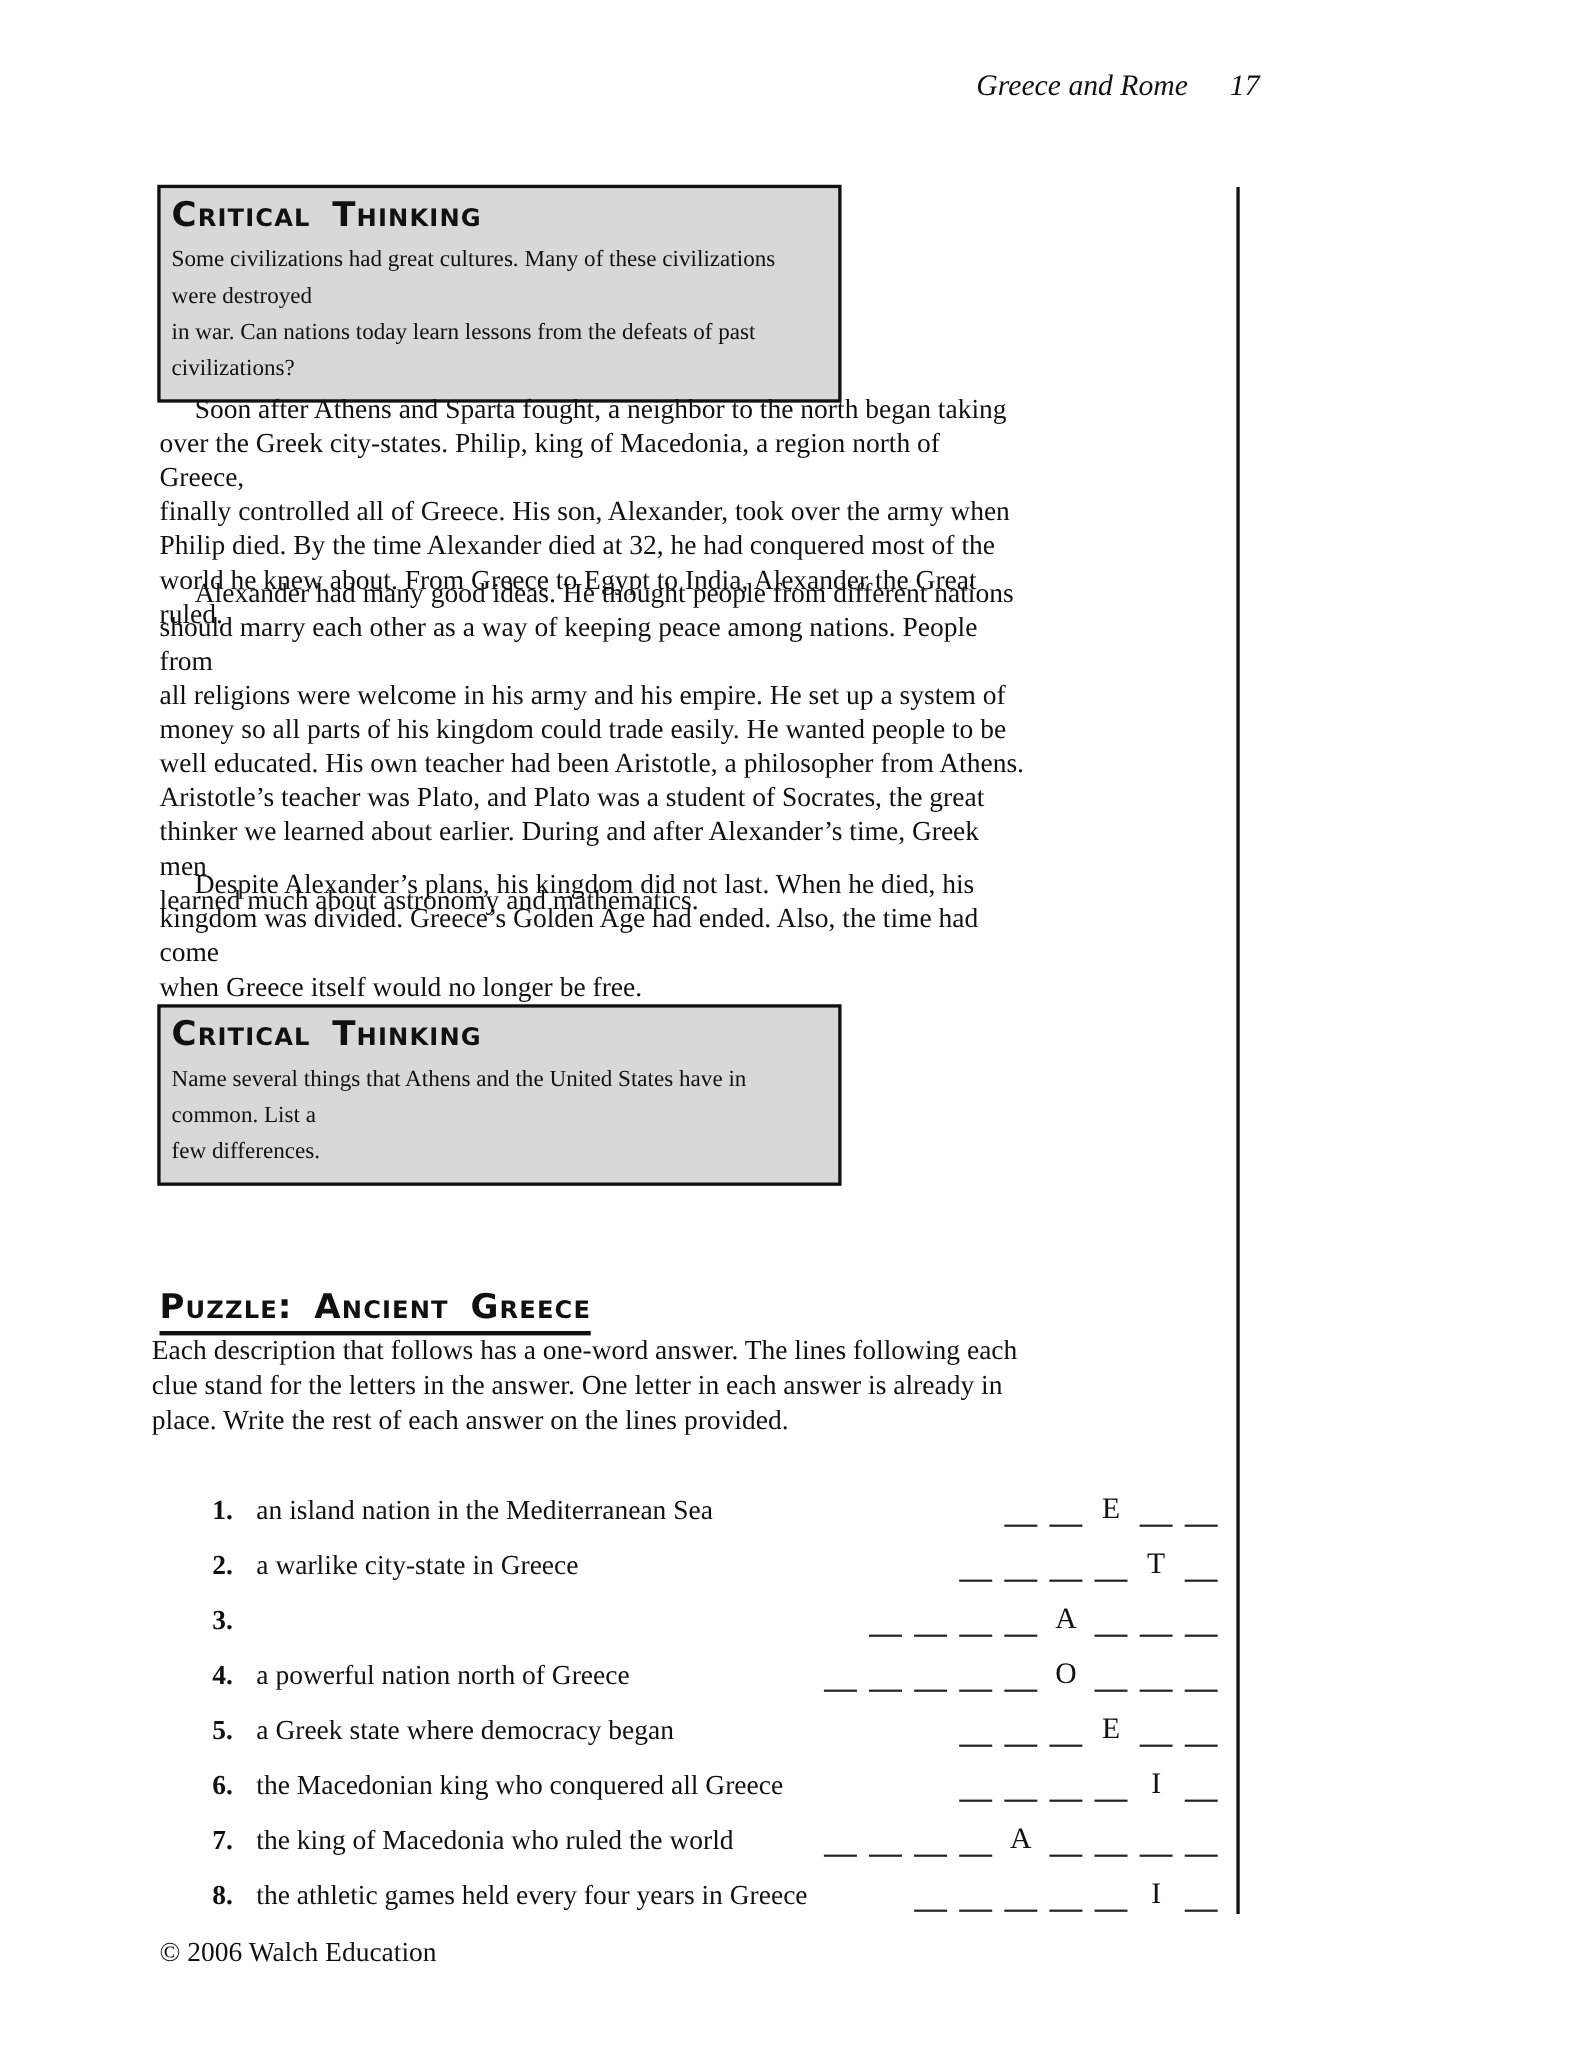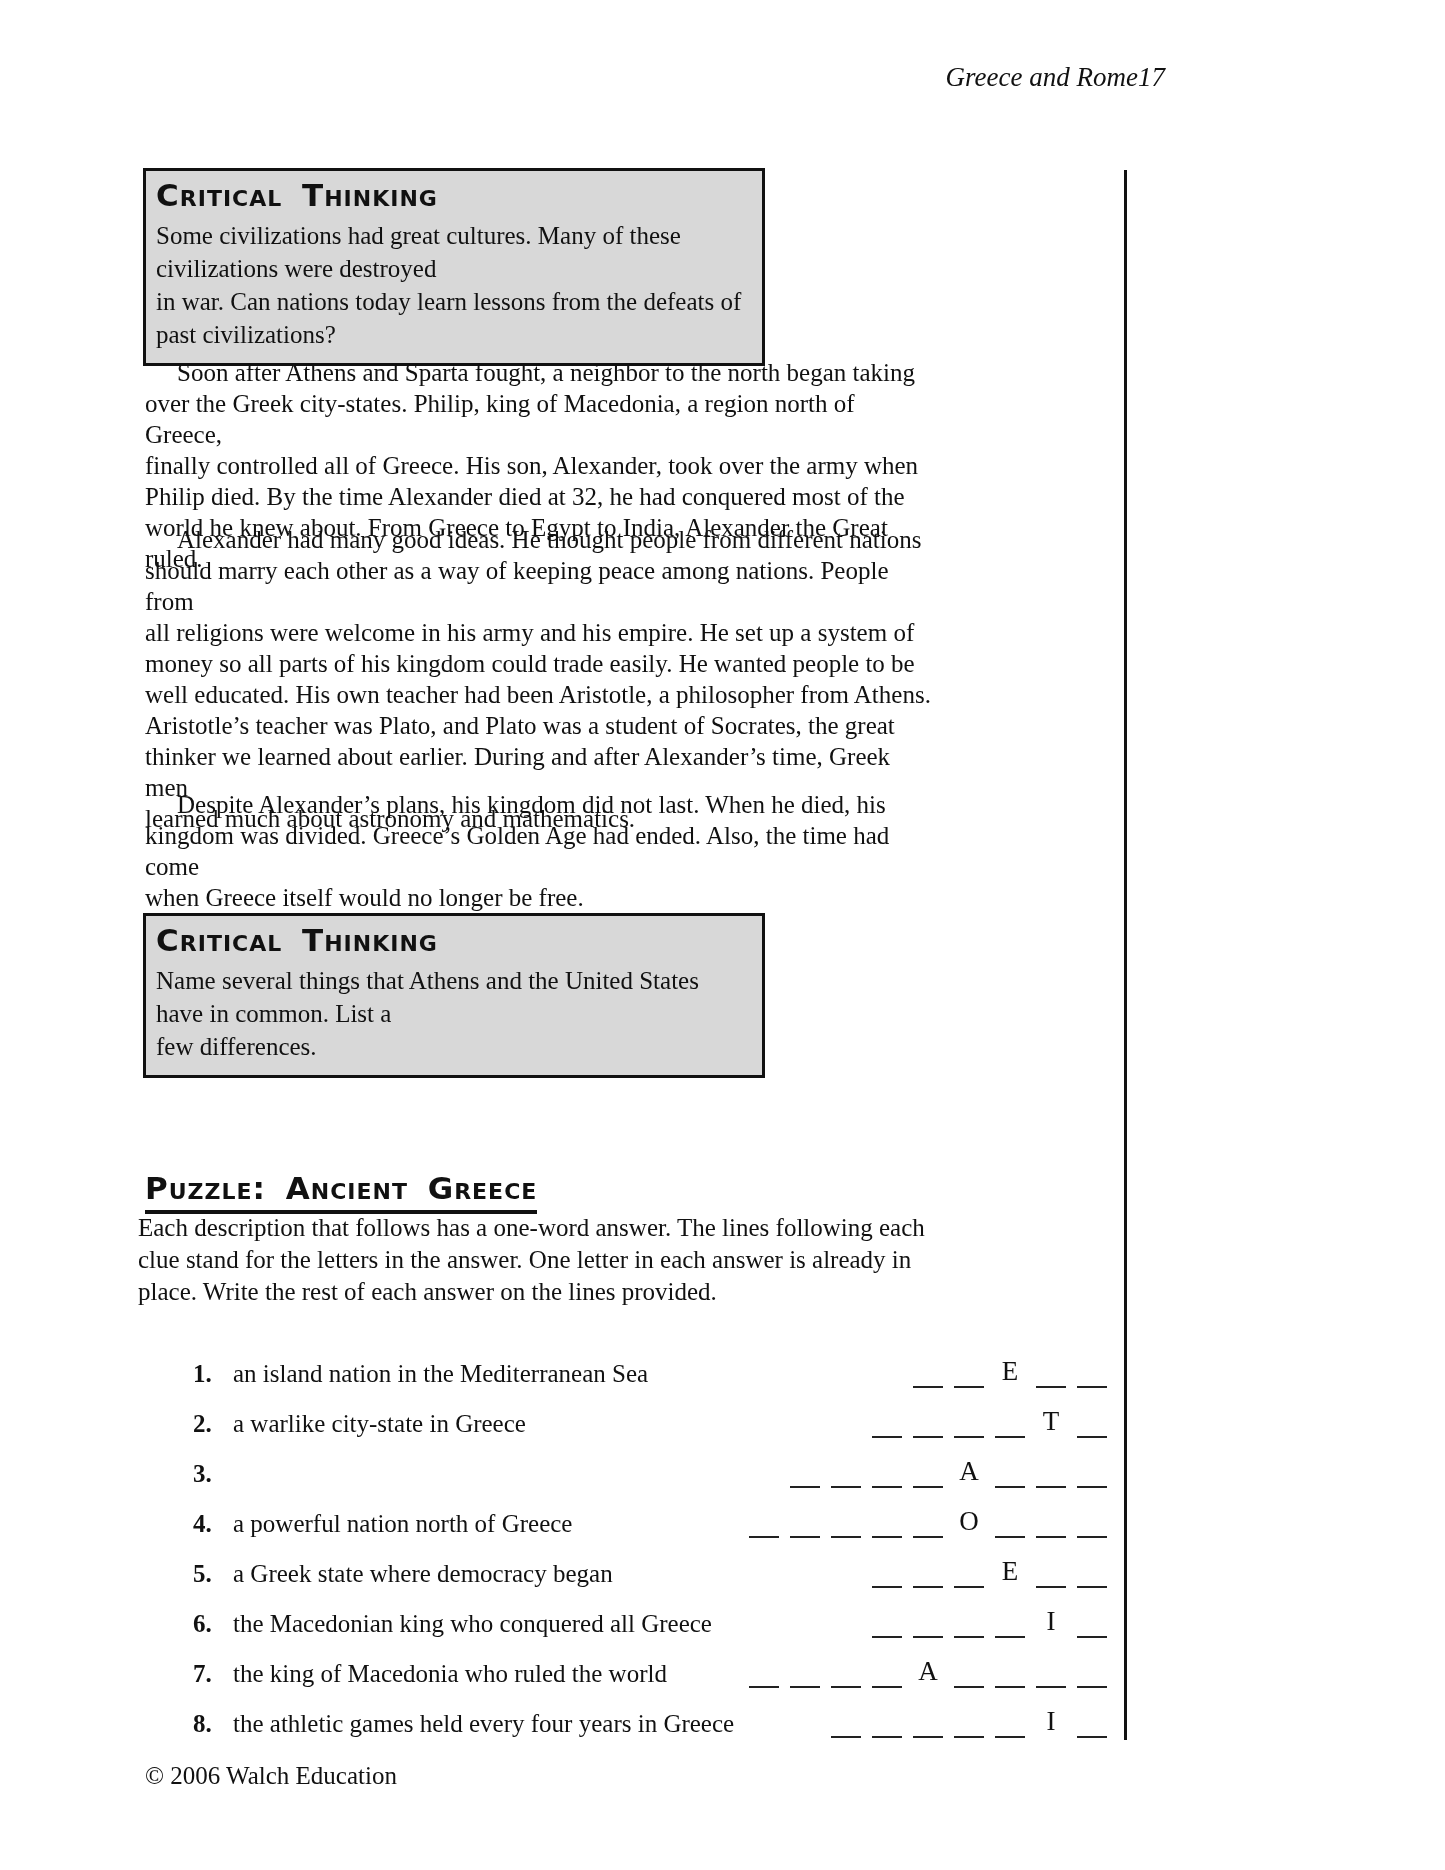--- a/index.html
+++ b/index.html
@@ -11,25 +11,26 @@
     background: #ffffff;
     font-family: "Liberation Serif", serif;
     color: #111111;
     overflow: hidden;
   }
 
   
   .header {
     position: absolute;
     top: 62px;
-    left: 720px;
+    left: 700px;
     width: 445px;
     display: flex;
     justify-content: flex-end;
     align-items: baseline;
+    gap: 38px;
     font-style: italic;
     font-size: 27px;
   }
 
   
   .vrule {
     position: absolute;
     left: 1124px;
     top: 170px;
     width: 3px;
@@ -51,21 +52,21 @@
   .ct-title {
     font-family: "DejaVu Sans", sans-serif;
     font-weight: bold;
     font-variant: small-caps;
     font-size: 31px;
     letter-spacing: 1px;
     word-spacing: 8px;
     margin-bottom: 6px;
   }
   .ct-text {
-    font-size: 25px;
+    font-size: 21px;
     line-height: 33px;
     white-space: pre-line;
   }
 
   
   .para {
     position: absolute;
     left: 145px;
     width: 790px;
     font-size: 25px;

